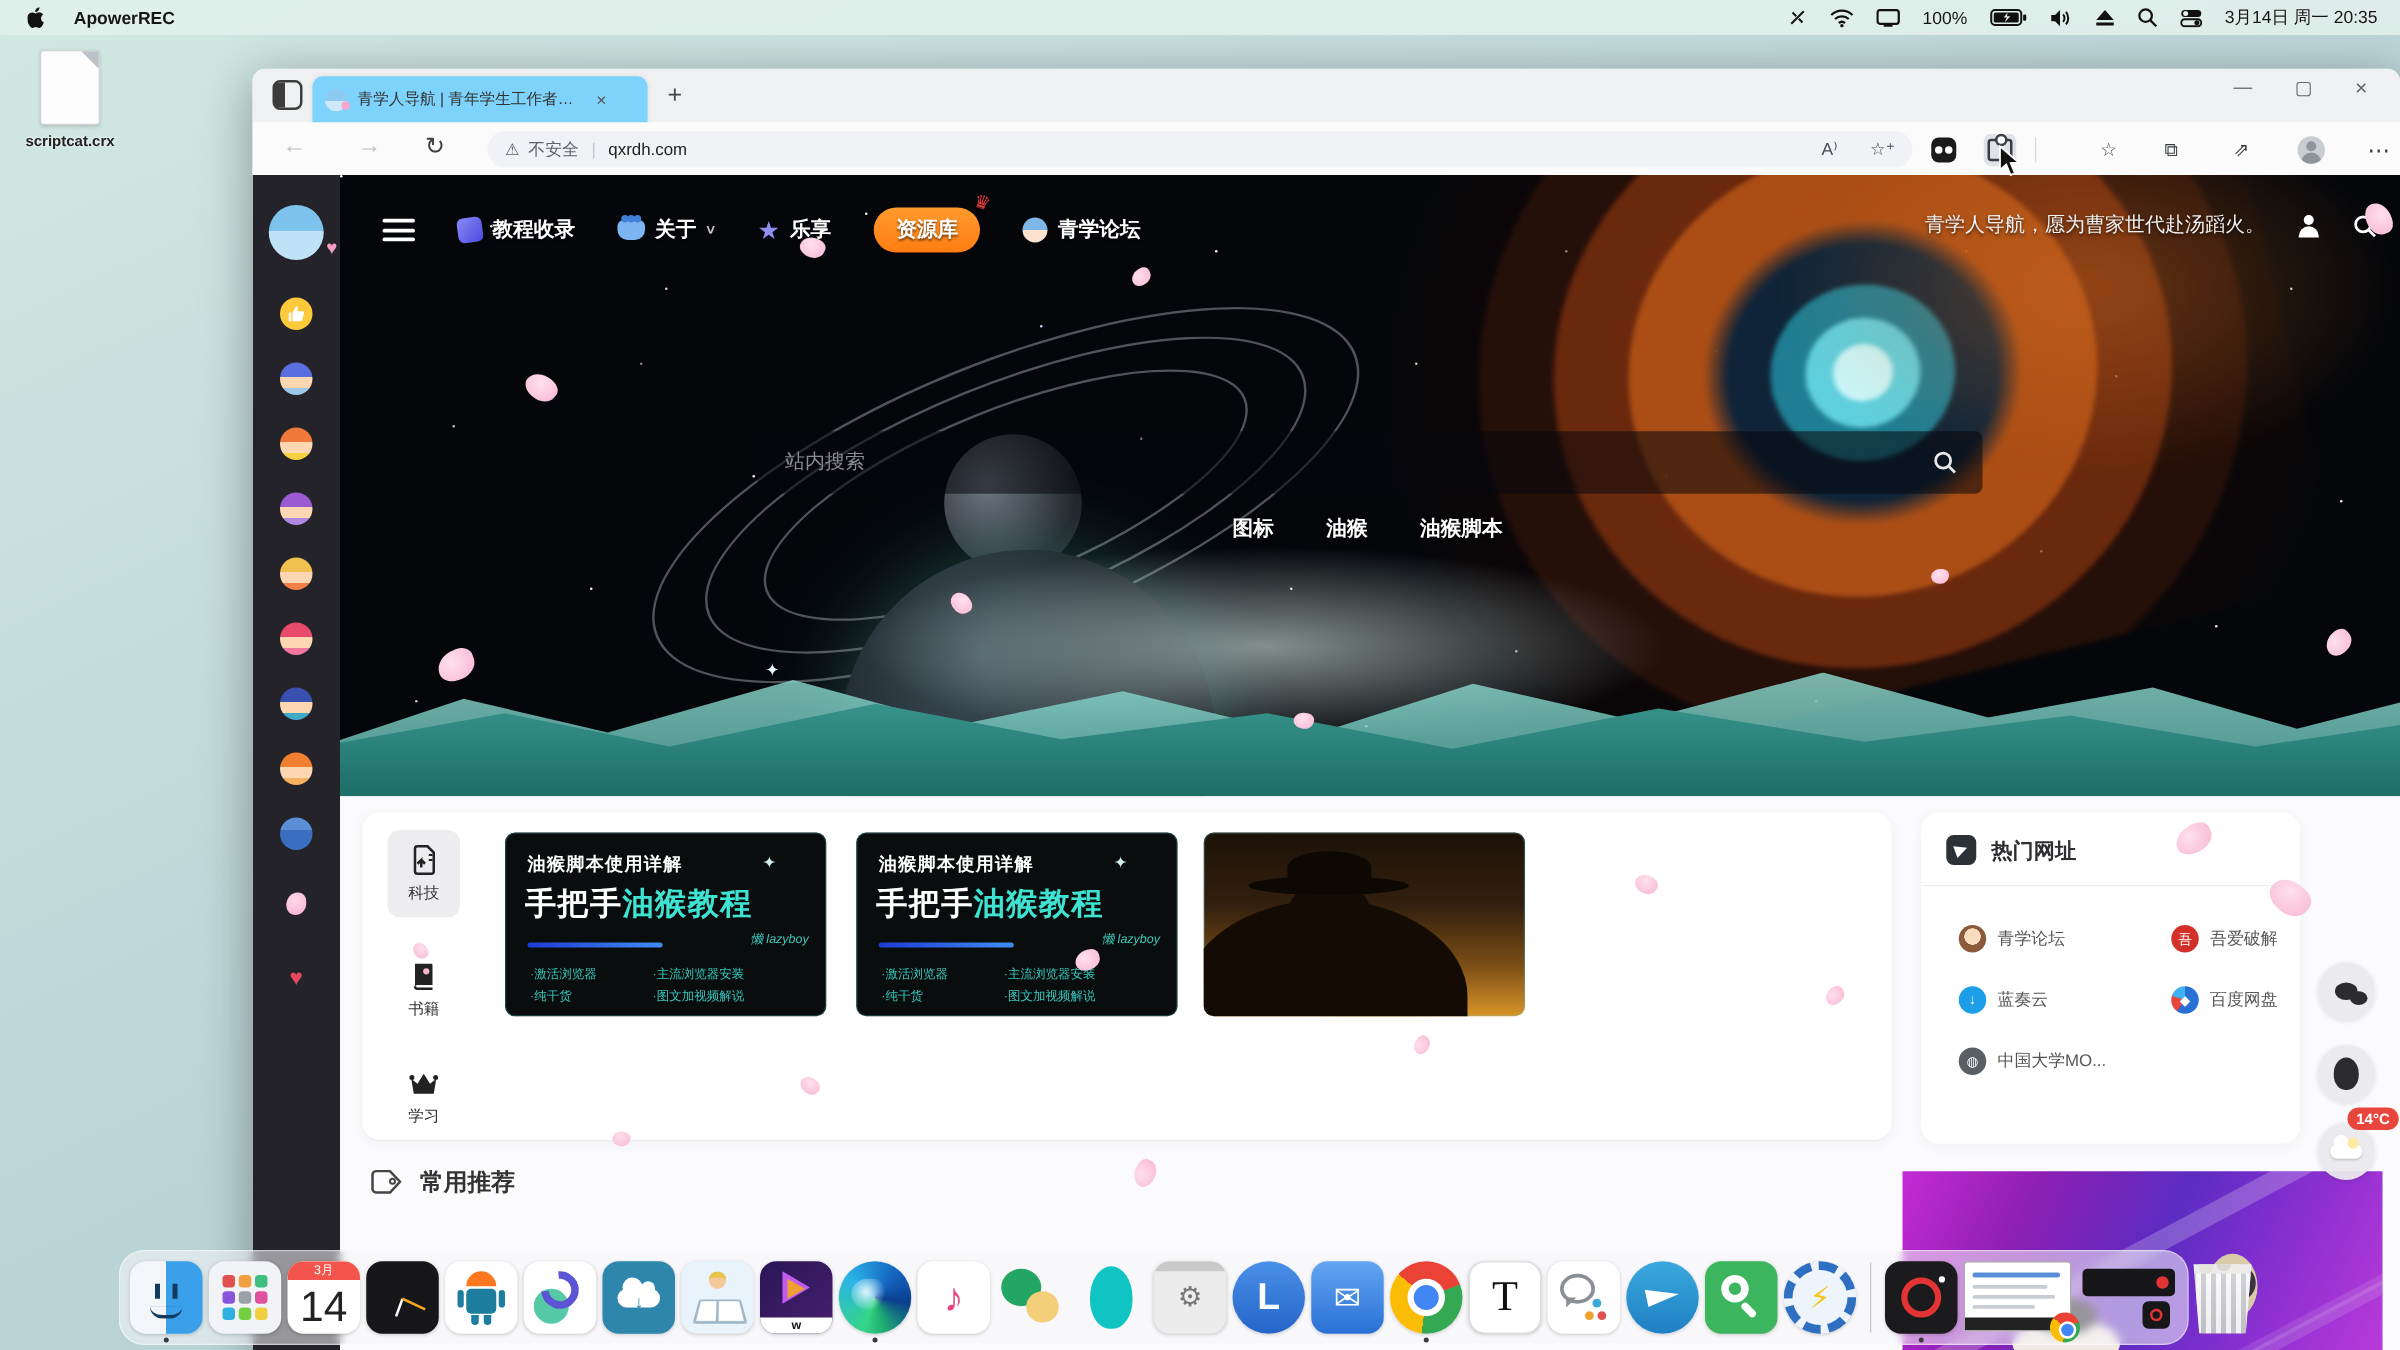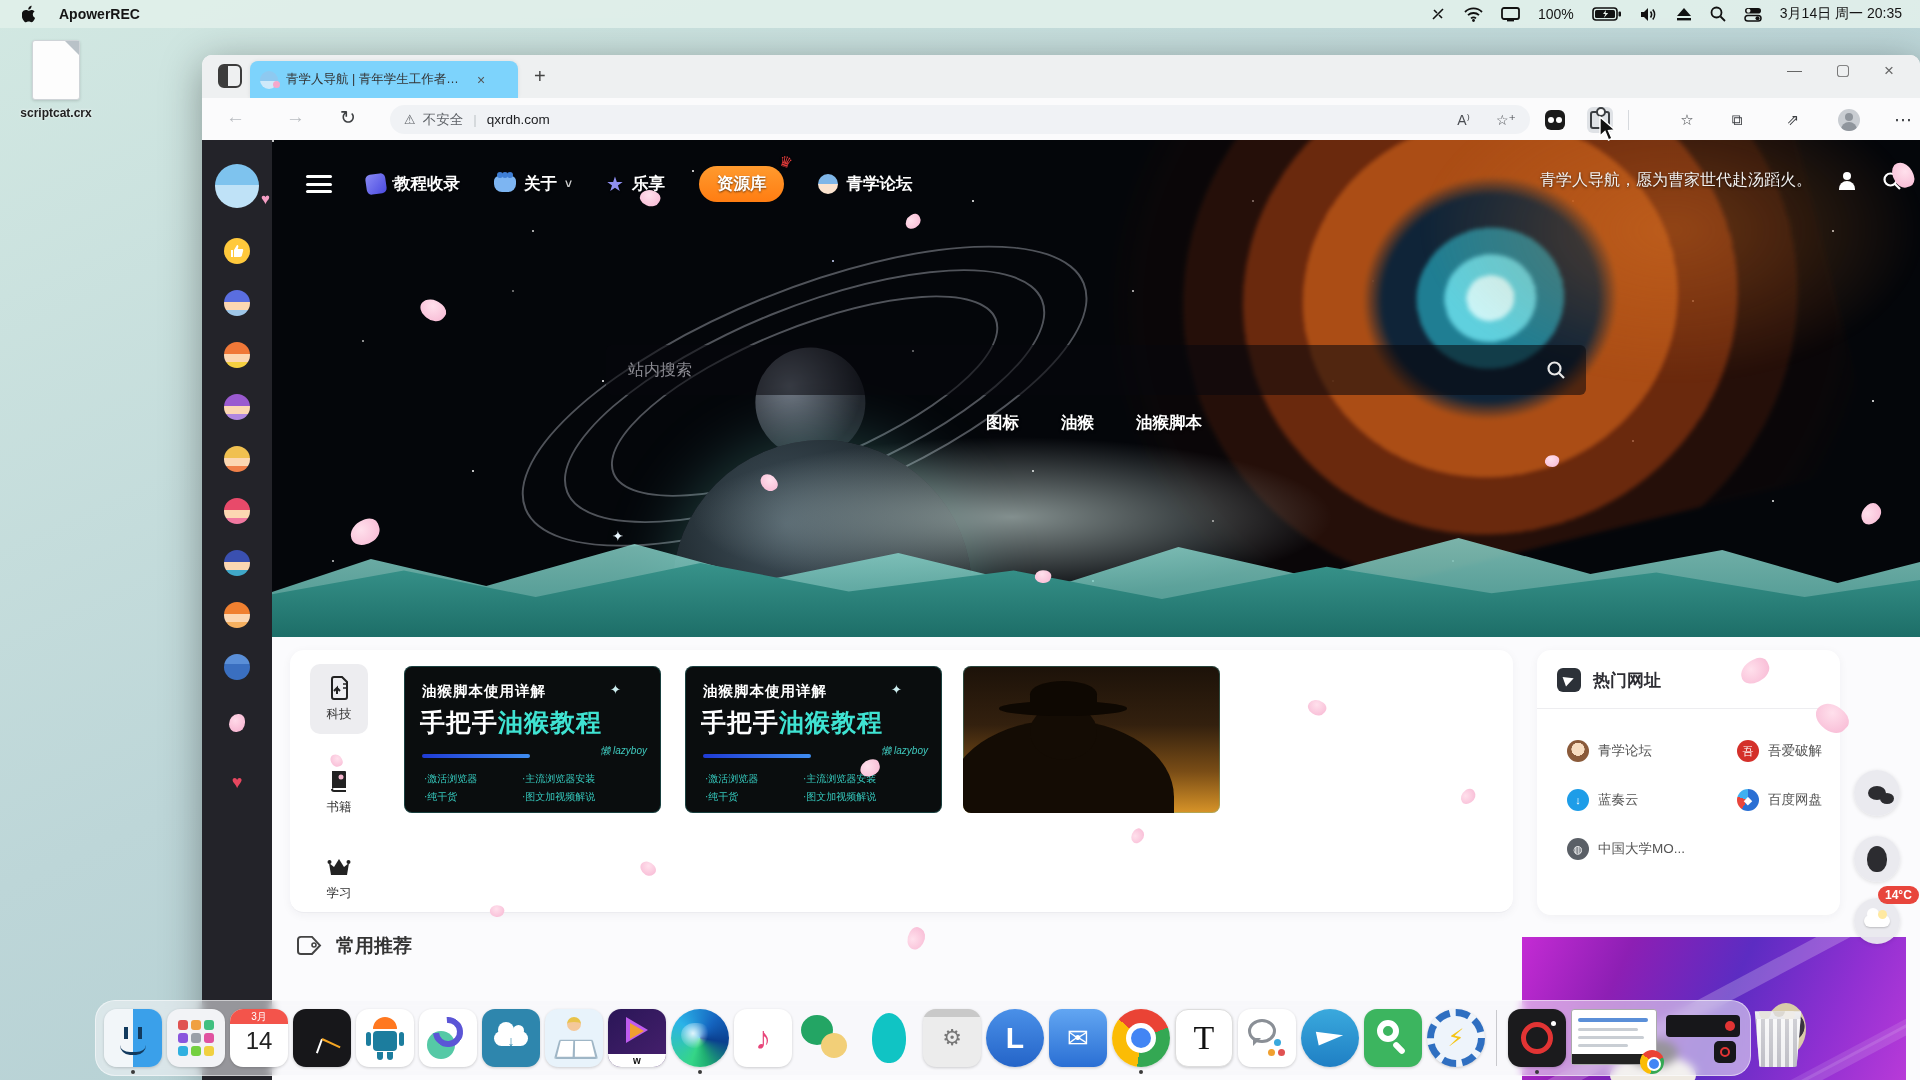--- a/index.html
+++ b/index.html
@@ -162,21 +162,21 @@
   .rdot{position:absolute;left:27px;bottom:-7px;width:4px;height:4px;border-radius:50%;background:#3a3a3a;}
   .dsep{width:1px;height:56px;background:rgba(60,60,70,.25);margin:0 6px;flex:none;}
   .di-finder{background:linear-gradient(90deg,#f2f6f9 0 50%,#3aa0ea 50%);}
   .di-finder::before{content:"";position:absolute;left:20px;top:18px;width:4px;height:12px;background:#123a5e;box-shadow:14px 0 0 #123a5e;}
   .di-finder::after{content:"";position:absolute;left:16px;top:36px;width:26px;height:10px;border-radius:0 0 12px 12px;border-bottom:3px solid #123a5e;box-sizing:border-box;}
   .di-launch{background:#f2f3f6;}
   .lp{position:absolute;left:11px;top:11px;width:10px;height:10px;border-radius:3px;background:#e05252;
     box-shadow:13px 0 0 #f0a040,26px 0 0 #40c080,0 13px 0 #8a55dd,13px 13px 0 #9aa0a8,26px 13px 0 #e052a0,0 26px 0 #30b0e0,13px 26px 0 #74d040,26px 26px 0 #f0d040;}
   .di-cal{background:#fff;}
   .cal-top{position:absolute;left:0;top:0;right:0;height:15px;background:#f3544b;color:#fff;font-size:10px;text-align:center;line-height:15px;}
-  .cal-day{position:absolute;left:0;right:0;top:18px;text-align:center;font-size:24px;color:#222;}
+  .cal-day{position:absolute;left:0;right:0;top:18px;text-align:center;font-size:34px;color:#222;}
   .di-clock{background:#17171a;}
   .di-clock::before{content:"";position:absolute;left:28px;top:15px;width:2px;height:15px;background:#fff;transform-origin:bottom;transform:rotate(200deg);}
   .di-clock::after{content:"";position:absolute;left:28px;top:10px;width:2px;height:20px;background:#f5a623;transform-origin:bottom;transform:rotate(115deg);}
   .di-android{background:#fff;}
   .andr-head{position:absolute;left:17px;top:8px;width:24px;height:12px;border-radius:12px 12px 0 0;background:#ff7820;}
   .andr-body{position:absolute;left:17px;top:22px;width:24px;height:20px;border-radius:4px;background:#1c7d9e;}
   .andr-arm{position:absolute;top:23px;width:5px;height:14px;border-radius:3px;background:#1c7d9e;}
   .andr-leg{position:absolute;top:43px;width:6px;height:8px;border-radius:0 0 3px 3px;background:#1c7d9e;}
   .di-tool{background:#fff;}
   .tool-c{position:absolute;left:8px;top:22px;width:28px;height:28px;border-radius:50%;background:#55c9a6;}

